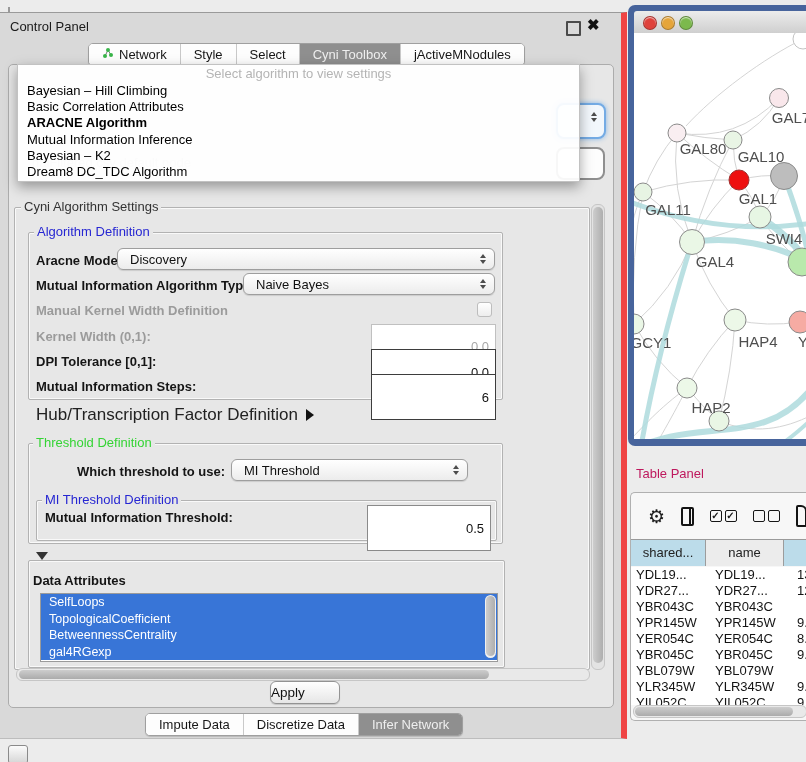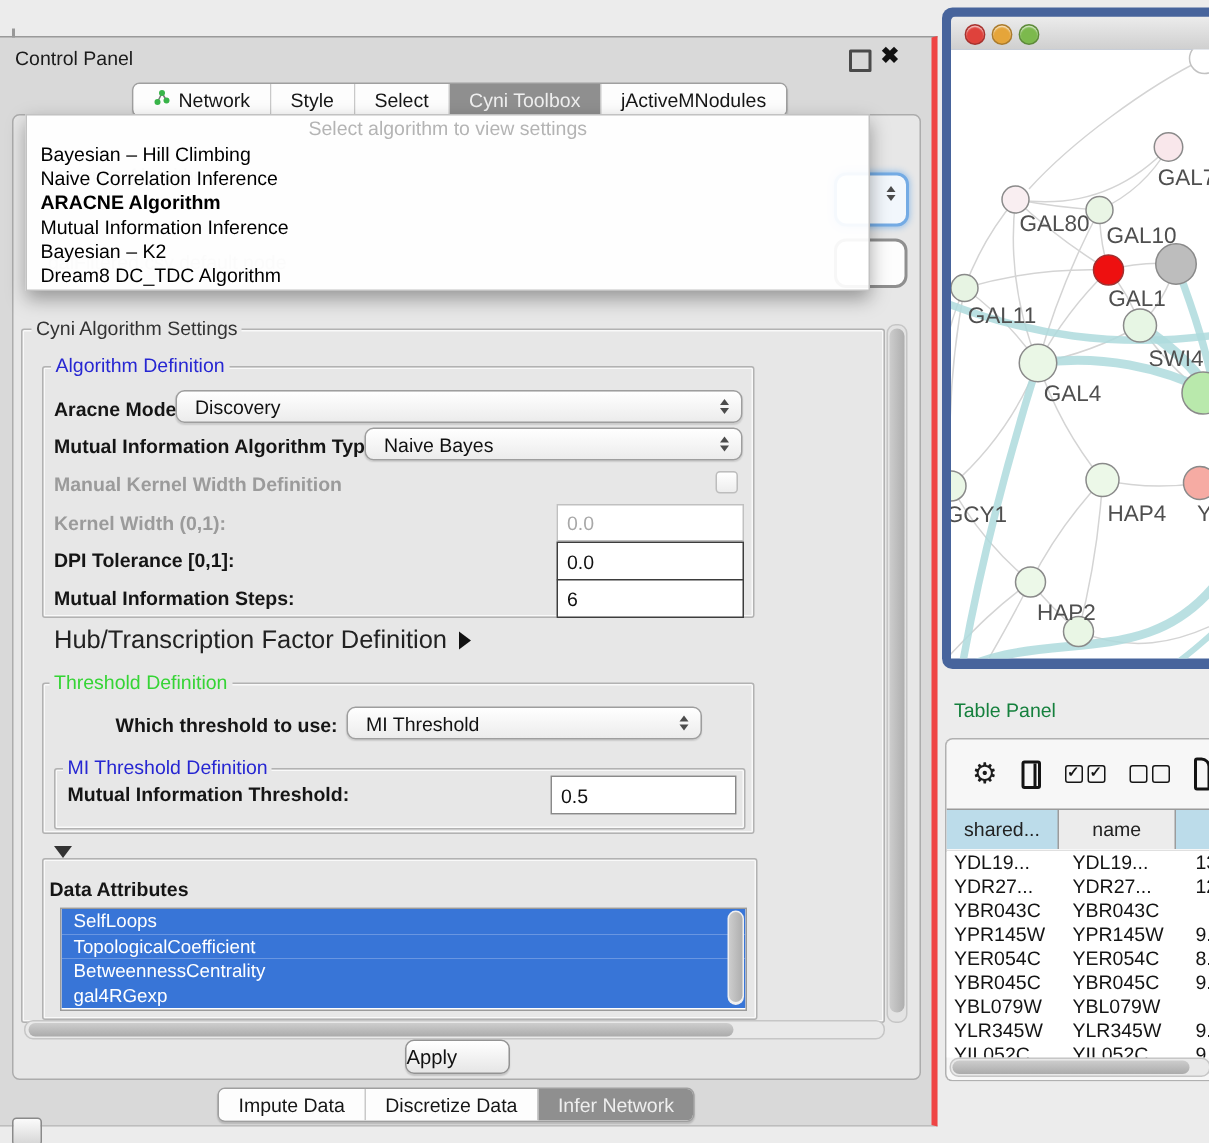--- a/index.html
+++ b/index.html
@@ -1,21 +1,21 @@
 <!DOCTYPE html>
 <html><head>
 <meta charset="utf-8">
 <style>
   html,body{margin:0;padding:0;background:#ececec;}
   #screen{position:relative;width:806px;height:762px;background:#ececec;
     font-family:"Liberation Sans",sans-serif;overflow:hidden;}
   .abs{position:absolute;}
   
-  .cp-window{left:0;top:24px;width:621px;height:725px;background:#d9d9d9;
-    border-top:1px solid #9a9a9a;border-right:4px solid #ef4444;border-bottom:1px solid #bdbdbd;}
+  .cp-window{left:0;top:12px;width:621px;height:725px;background:#d9d9d9;
+    border-top:1px solid #9a9a9a;border-right:6px solid #ef4444;border-bottom:1px solid #bdbdbd;}
   .cp-title{left:10px;top:12px;font-size:13px;color:#1a1a1a;}
   .win-float{left:566px;top:14px;width:11px;height:11px;border:2px solid #4a4a4a;border-radius:1px;background:transparent;}
   .win-close{left:587px;top:9px;font-size:15px;font-weight:bold;color:#111;}
   .notch{left:8px;top:0;width:2px;height:6px;background:#999;}
   
   .tabbar{display:flex;border:1px solid #9f9f9f;border-radius:5px;overflow:hidden;background:#fdfdfd;box-shadow:0 1px 1px rgba(0,0,0,.15);}
   .tab{padding:0 13px;height:21px;line-height:21px;font-size:13px;color:#161616;background:#fdfdfd;
     border-right:1px solid #c9c9c9;display:flex;align-items:center;gap:5px;white-space:nowrap;}
   .tab:last-child{border-right:none;}
   .tab.active{background:#8f8f8f;color:#efefef;}
@@ -39,21 +39,21 @@
   .gl-green{color:#35d435;}
   .lbl{font-size:13px;font-weight:bold;color:#151515;white-space:nowrap;}
   .lbl.gray{color:#9b9b9b;}
   .lbl.plain{font-weight:normal;color:#222;font-size:17px;display:flex;align-items:center;gap:8px;}
   .combo{background:linear-gradient(#ffffff,#ececec);border:1px solid #9e9e9e;border-radius:6px;
     font-size:13px;color:#111;display:flex;align-items:center;padding:0 24px 0 12px;box-shadow:0 1px 1px rgba(0,0,0,.12);}
   .combo .arrows{position:absolute;right:8px;top:50%;transform:translateY(-50%);display:flex;flex-direction:column;gap:2px;align-items:center;}
   .tri-up{width:0;height:0;border-left:3.5px solid transparent;border-right:3.5px solid transparent;border-bottom:4.5px solid #4c4c4c;}
   .tri-dn{width:0;height:0;border-left:3.5px solid transparent;border-right:3.5px solid transparent;border-top:4.5px solid #4c4c4c;}
   .field{background:#fff;border:1px solid #3d3d3d;font-size:13px;color:#111;
-    display:flex;align-items:center;justify-content:flex-start;padding:2px 6px;}
+    display:flex;align-items:center;justify-content:flex-end;padding:12px 6px;}
   .field.disabled{border:1px solid #c0c0c0;color:#a8a8a8;}
   .checkbox{width:13px;height:13px;border:1px solid #bdbdbd;border-radius:3px;background:linear-gradient(#ffffff,#ededed);}
   .tri-right{width:0;height:0;border-top:6px solid transparent;border-bottom:6px solid transparent;border-left:8px solid #111;}
   .tri-down-f{width:0;height:0;border-left:6px solid transparent;border-right:6px solid transparent;border-top:8px solid #333;}
   
   .listbox{background:#fff;border:1px solid #9a9a9a;overflow:hidden;}
   .src-item{height:16.5px;line-height:16.5px;color:#fff;padding-left:8px;font-size:12.5px;white-space:nowrap;}
   .scroll-v{background:#e3e3e3;border:1px solid #c6c6c6;border-radius:6px;}
   .thumb-v{position:absolute;left:1px;right:1px;border-radius:5px;background:linear-gradient(90deg,#cdcdcd,#aeaeae);}
   .scroll-h{background:#e9e9e9;border:1px solid #c6c6c6;border-radius:6px;}
@@ -61,21 +61,21 @@
   .btn{background:linear-gradient(#ffffff,#e6e6e6);border:1px solid #939393;border-radius:6px;
     font-size:13.5px;color:#111;display:flex;align-items:center;justify-content:flex-start;box-shadow:0 1px 1px rgba(0,0,0,.15);}
   .mini-btn{left:8px;top:745px;width:18px;height:17px;border:1px solid #8a8a8a;border-radius:3px;background:linear-gradient(#fbfbfb,#d6d6d6);}
   
   .net-window{left:628px;top:5px;width:178px;height:441px;background:#47649c;border-radius:7px 0 0 7px;overflow:hidden;}
   .net-titlebar{position:absolute;left:6px;top:6px;right:0;height:22px;
     background:linear-gradient(#ececec,#cfcfcf);border-bottom:1px solid #9d9d9d;border-radius:3px 0 0 0;}
   .tl{position:absolute;top:5px;width:12px;height:12px;border-radius:50%;box-shadow:inset 0 1px 1px rgba(255,255,255,.7);}
   .net-canvas{position:absolute;left:6px;top:28px;width:172px;height:406px;background:#fff;}
   
-  .tp-title{left:636px;top:466px;font-size:13px;color:#15803d;}
+  .tp-title{left:636px;top:466px;font-size:13px;color:#be185d;}
   .tp-panel{left:630px;top:492px;width:176px;height:227px;background:#f7f7f7;border:1px solid #b0b0b0;
     border-right:none;border-radius:5px 0 0 5px;overflow:hidden;}
   .tp-toolbar{position:absolute;left:0;top:0;right:0;height:46px;display:flex;align-items:center;gap:16px;padding-left:17px;}
   .icon-gear{font-size:19px;color:#1c1c1c;line-height:1;}
   .icon-splitcol{width:16px;height:15px;border:2px solid #141414;border-radius:2px;position:relative;}
   .icon-splitcol:after{content:"";position:absolute;left:6px;top:0;bottom:0;width:2px;background:#141414;}
   .cb-pair{display:flex;gap:3px;}
   .cb{width:10px;height:10px;border:1.6px solid #161616;border-radius:2px;font-size:10px;line-height:10px;
     font-weight:bold;color:#161616;text-align:center;}
   .icon-doc{width:14px;height:18px;border:2px solid #141414;border-radius:2px 6px 2px 2px;}
@@ -132,21 +132,21 @@
         <span class="tri-up"></span>
         <span class="tri-dn"></span>
       </span>
     </div>
     <div class="abs frag-field" style="top:134px;"></div>
 
     <div class="abs popup" style="top:51px;">
       <div class="popup-placeholder">Select algorithm to view settings</div>
       <div>
           <div class="popup-item">Bayesian – Hill Climbing</div>
-          <div class="popup-item">Naive Correlation Inference</div>
+          <div class="popup-item">Basic Correlation Attributes</div>
           <div class="popup-item selected">ARACNE Algorithm</div>
           <div class="popup-item">Mutual Information Inference</div>
           <div class="popup-item">Bayesian – K2</div>
           <div class="popup-item">Dream8 DC_TDC Algorithm</div>
         </div>
     </div>
 
     <div class="abs groupbox" style="left:14px;top:194px;width:574px;height:461px;"></div>
     <div class="grouplabel gl-plain" style="left:21px;top:186px;">Cyni Algorithm Settings</div>
 

